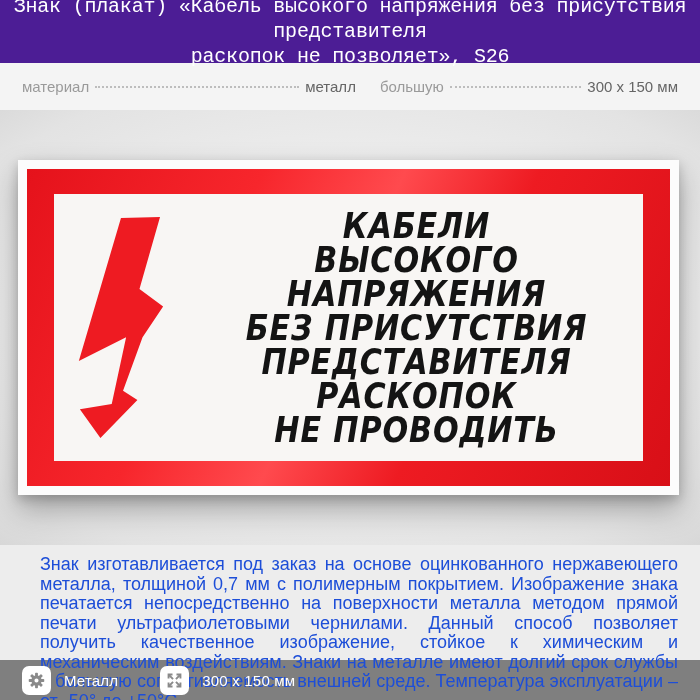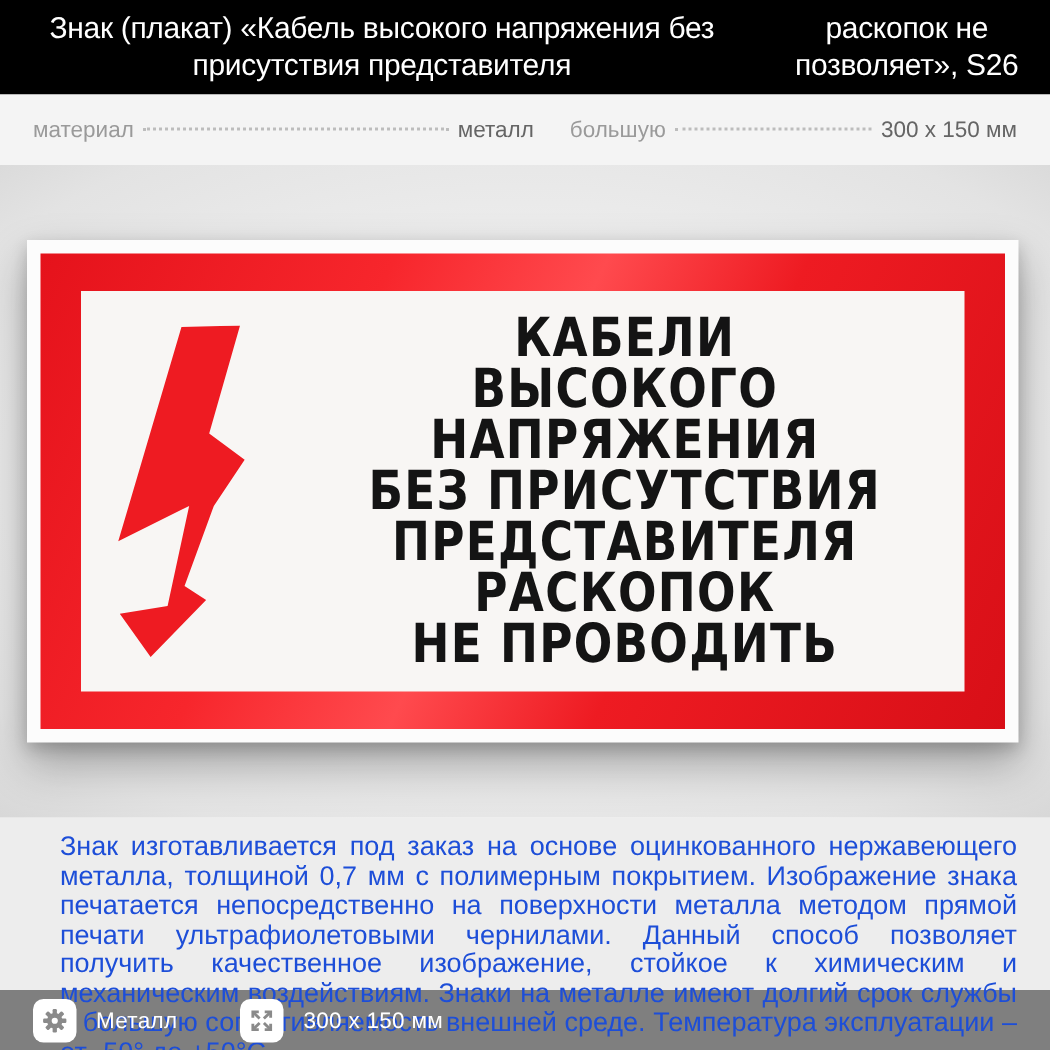--- a/index.html
+++ b/index.html
@@ -3,39 +3,40 @@
 <meta charset="utf-8">
 <style>
   html,body{margin:0;padding:0;}
   body{
     width:700px;height:700px;overflow:hidden;
     font-family:"Liberation Sans",sans-serif;
     background:#ffffff;
   }
   
   .header{
-    height:63px;background:#000000;color:#fff;
-    display:flex;justify-content:center;align-items:center;
-    text-align:center;font-size:20px;line-height:25px;letter-spacing:-0.2px;
+    height:63px;background:#4c1d95;color:#fff;
+    display:flex;flex-direction:column;justify-content:center;align-items:center;
+    text-align:center;font-size:20px;line-height:25px;letter-spacing:-0.2px;font-family:Liberation Mono, monospace;
   }
   
   .specs{
     height:47px;background:#f4f4f4;box-sizing:border-box;
     display:flex;align-items:center;padding:0 22px;gap:24px;
   }
   .spec{display:flex;align-items:baseline;min-width:0;}
   .spec-left{flex:1.12;}
   .spec-right{flex:1;}
   .spec .label{color:#9a9a9a;font-size:15px;white-space:nowrap;}
   .spec .dots{flex:1;border-bottom:2px dotted #bdbdbd;margin:0 6px;position:relative;top:-4px;}
   .spec .value{color:#656565;font-size:15px;white-space:nowrap;}
   
   .stage{
     height:435px;position:relative;
     background:radial-gradient(ellipse 560px 330px at 50% 48%, #efefef 40%, #e3e3e3 78%, #d2d2d2 100%);
+    font-style:italic;
   }
   .sign-card{
     position:absolute;left:18px;top:50px;width:661px;height:335px;
     background:#fcfcfc;
     box-shadow:0 14px 28px rgba(0,0,0,0.30), 0 4px 10px rgba(0,0,0,0.18);
   }
   .sign-border{
     position:absolute;left:9px;top:9px;right:9px;bottom:9px;
     background:linear-gradient(115deg,#e5121b 0%, #f7262c 30%, #ff4a4e 48%, #ee1b22 65%, #d80f17 100%);
   }

